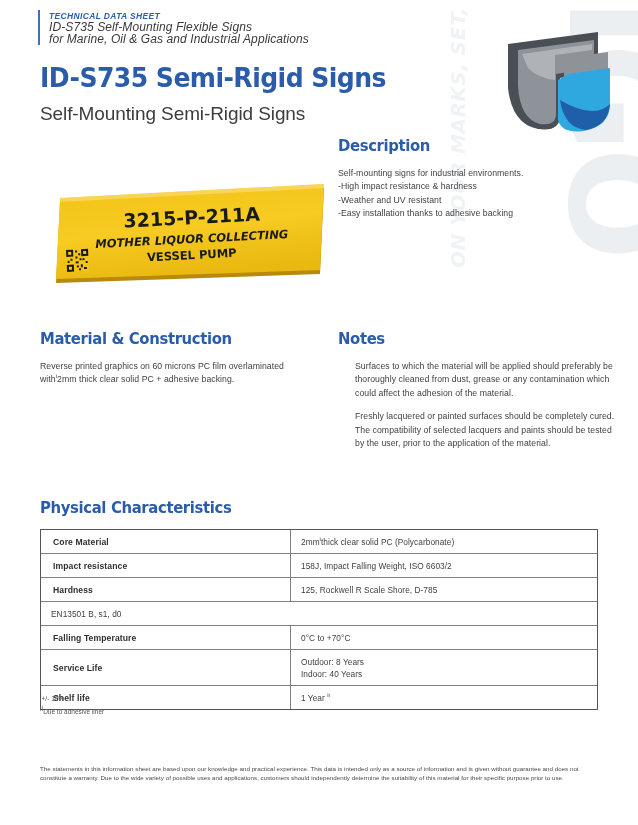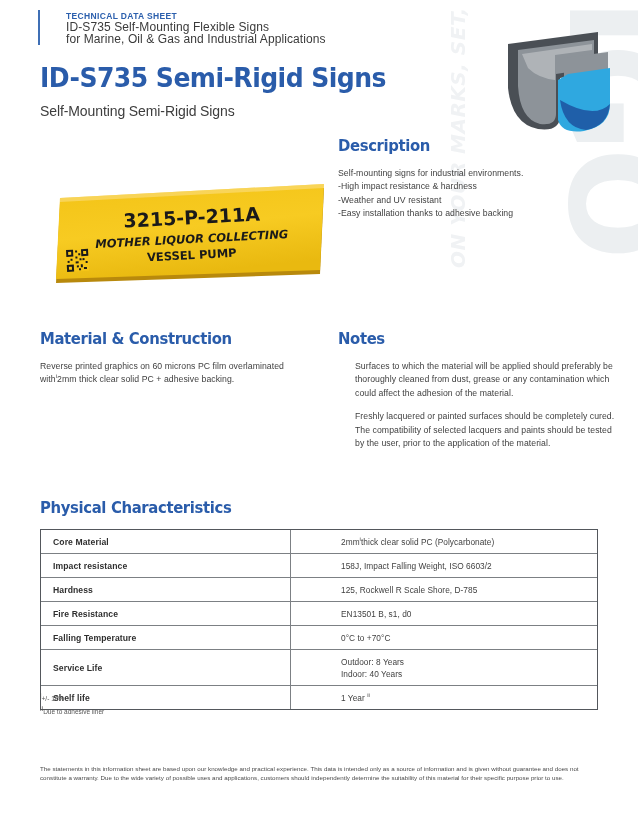--- a/index.html
+++ b/index.html
@@ -59,22 +59,23 @@
   }
 
   .content { position: relative; z-index: 2; }
 
   
   .header {
     position: absolute;
     left: 38px;
     top: 10px;
     width: 300px;
-    padding-left: 26px;
+    padding-left: 9px;
     border-left: 2px solid #3f6fb5;
+    font-style: italic;
   }
   .hdr-title {
     color: #2b5fad;
     font-size: 8.5px;
     font-weight: bold;
     letter-spacing: 0.35px;
     line-height: 12px;
   }
   .hdr-sub {
     color: #3a3a3a;
@@ -104,21 +105,21 @@
     letter-spacing: -0.6px;
     transform: scaleX(0.93);
     transform-origin: left center;
     white-space: nowrap;
   }
   .subtitle {
     position: absolute;
     left: 40px;
     top: 103px;
     color: #3d3d3d;
-    font-size: 14px;
+    font-size: 19px;
     letter-spacing: -0.1px;
   }
 
   
   .sec-head {
     position: absolute;
     color: #2a5caa;
     font-size: 16.5px;
     font-weight: bold;
     font-family: "DejaVu Sans", sans-serif;
@@ -171,21 +172,20 @@
     border-top: 1px solid #53575c;
     border-bottom: 1px solid #53575c;
     border-left: 1px solid #53575c;
     border-right: 1px solid #53575c;
     background: transparent;
   }
   .trow {
     display: flex;
     border-bottom: 1px solid #7c8084;
     min-height: 23px;
-    gap: 40px;
   }
   .trow:last-child { border-bottom: none; }
   .tcell-label {
     width: 250px;
     flex: none;
     padding: 6px 0 5px 12px;
     font-size: 8.6px;
     font-weight: bold;
     color: #2f2f2f;
     border-right: 1px solid #7c8084;
@@ -349,21 +349,20 @@
       </div>
 
       <div class="trow">
         <div class="tcell-label">Hardness</div>
         <div class="tcell-value">
           <div><span>125, Rockwell R Scale Shore, D-785</span></div>
         </div>
       </div>
 
       <div class="trow">
-        <div class="tcell-label">Fire Resistance</div>
         <div class="tcell-value">
           <div><span>EN13501 B, s1, d0</span></div>
         </div>
       </div>
 
       <div class="trow">
         <div class="tcell-label">Falling Temperature</div>
         <div class="tcell-value">
           <div><span>0°C to +70°C</span></div>
         </div>

